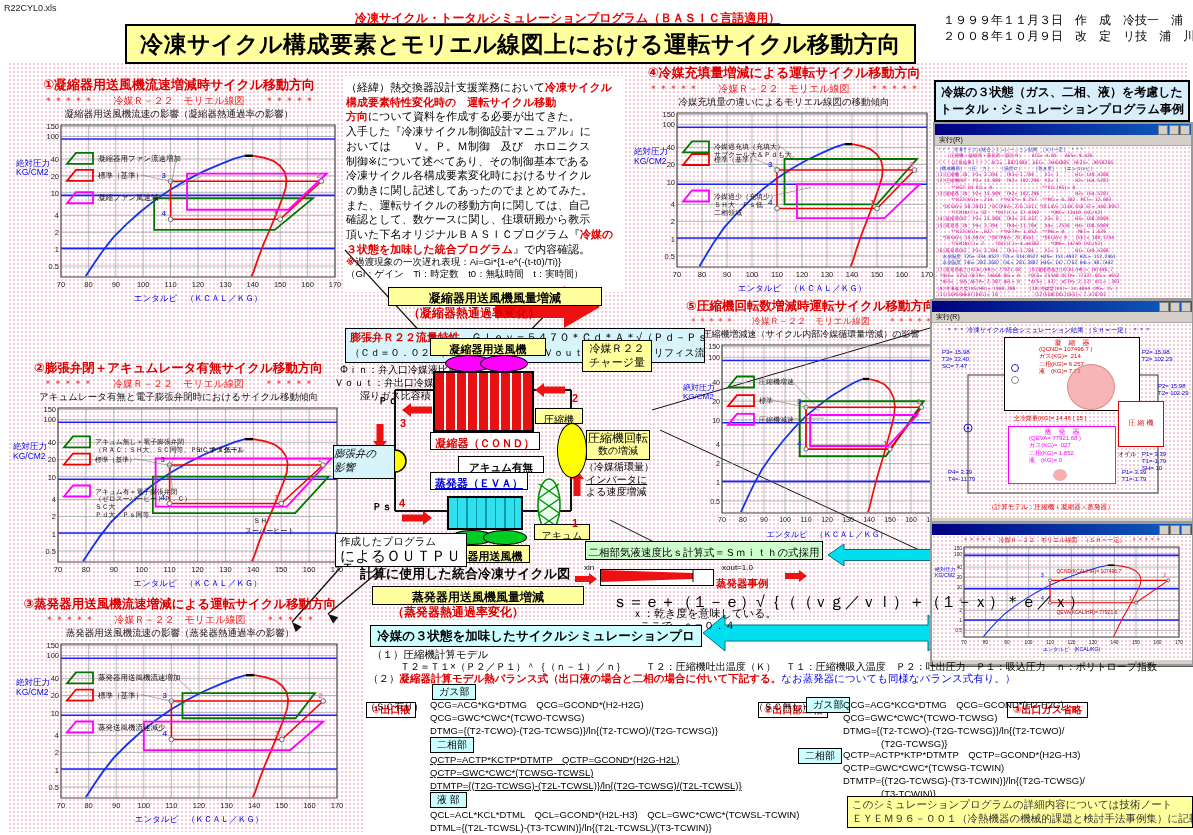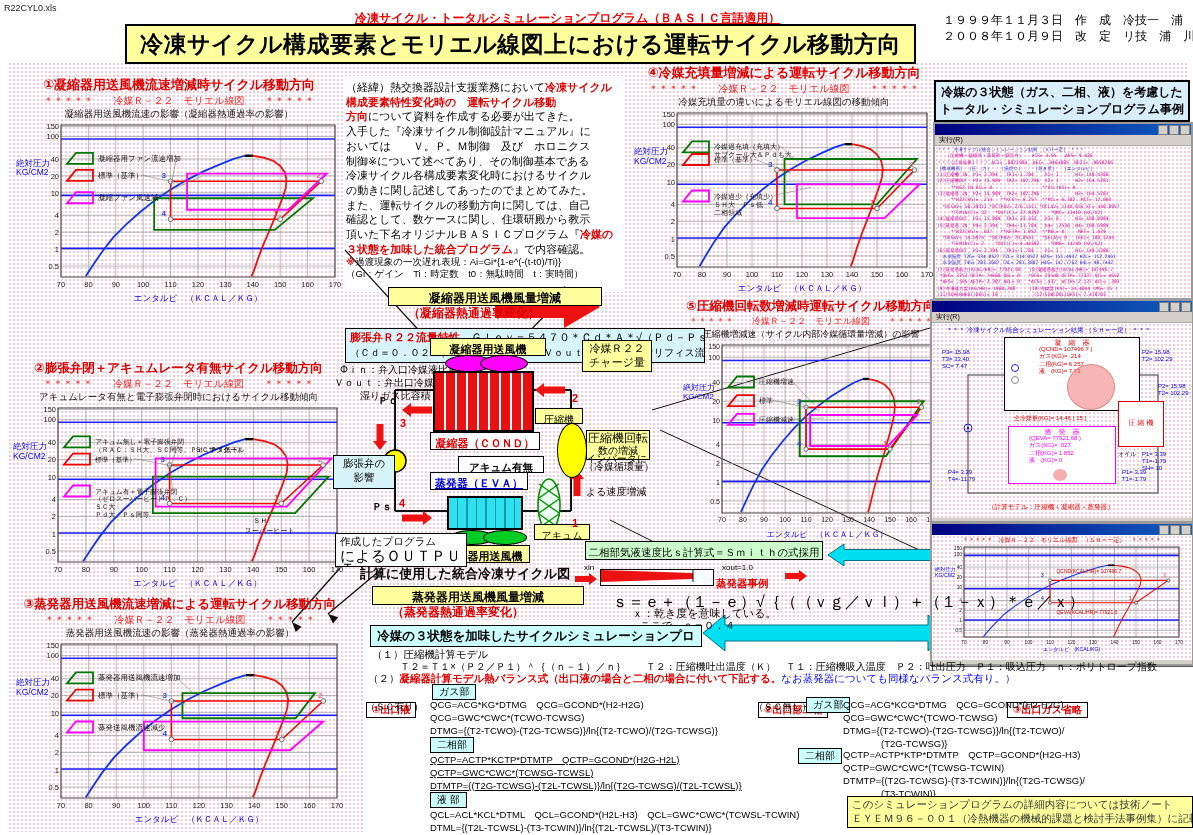--- a/index.html
+++ b/index.html
@@ -708,38 +708,38 @@
   </div>
   <div class="abs yb" style="left:535px;top:408px;width:46px;height:14px;">
     <span style="font-size:10px;line-height:14px;">圧縮機</span>
   </div>
   <div class="abs" style="left:557px;top:423px;width:28px;height:53px;background:#ffff00;border:1.5px solid #000;border-radius:50%;"></div>
   <div class="abs yb" style="left:586px;top:430px;width:62px;height:28px;">
     <div style="font-size:12px;line-height:14px;">圧縮機回転</div>
     <div style="font-size:10px;line-height:12px;">数の増減</div>
   </div>
   <div class="abs lbl" style="left:584px;top:460px;font-size:10px;">（冷媒循環量）</div>
-  <div class="abs lbl" style="left:586px;top:452px;font-size:10px;">インバータに</div>
+  <div class="abs lbl" style="left:586px;top:473px;font-size:10px;text-decoration:underline;">インバータに</div>
   <div class="abs lbl" style="left:586px;top:485px;font-size:10px;">よる速度増減</div>
   <div class="abs wb" style="left:458px;top:456px;width:84px;height:15px;">
     <span style="font-size:10.5px;font-weight:bold;line-height:15px;">アキュム有無</span>
   </div>
   <div class="abs wb" style="left:430px;top:472px;width:96px;height:16px;">
     <span class="blue" style="font-size:11px;font-weight:bold;line-height:16px;text-decoration:underline;">蒸発器（ＥＶＡ）</span>
   </div>
   <div class="abs" style="left:447px;top:496px;width:72px;height:30px;border:2px solid #000;background:repeating-linear-gradient(90deg,#2fe0ee 0 8px,#0899aa 8px 9.5px);"></div>
   <div class="abs yb" style="left:534px;top:524px;width:54px;height:14px;">
     <span style="font-size:10px;line-height:14px;">アキュム</span>
   </div>
   <div class="abs" style="left:450px;top:530px;width:42px;height:13px;background:#00cc22;border:1px solid #000;border-radius:50%;"></div>
   <div class="abs" style="left:483px;top:530px;width:42px;height:13px;background:#00cc22;border:1px solid #000;border-radius:50%;"></div>
   <div class="abs yb" style="left:438px;top:545px;width:90px;height:16px;">
     <span style="font-size:11px;font-weight:bold;line-height:16px;">蒸発器用送風機</span>
   </div>
-  <div class="abs" style="left:333px;top:455px;width:60px;height:32px;background:#d8f4fb;border:1px solid #000;text-align:center;">
+  <div class="abs" style="left:333px;top:445px;width:60px;height:32px;background:#d8f4fb;border:1px solid #000;font-style:italic;">
     <div style="font-size:10.5px;line-height:15px;">膨張弁の</div>
     <div style="font-size:10.5px;line-height:13px;">影響</div>
   </div>
   <div class="abs lbl" style="left:378px;top:394px;font-size:10px;font-weight:bold;">Ｐｄ</div>
   <div class="abs lbl" style="left:372px;top:500px;font-size:10px;font-weight:bold;">Ｐｓ</div>
   <div class="abs lbl red" style="left:400px;top:417px;font-size:11px;font-weight:bold;">3</div>
   <div class="abs lbl red" style="left:572px;top:392px;font-size:11px;font-weight:bold;">2</div>
   <div class="abs lbl red" style="left:399px;top:497px;font-size:11px;font-weight:bold;">4</div>
   <div class="abs lbl red" style="left:572px;top:517px;font-size:11px;font-weight:bold;">1</div>
 

